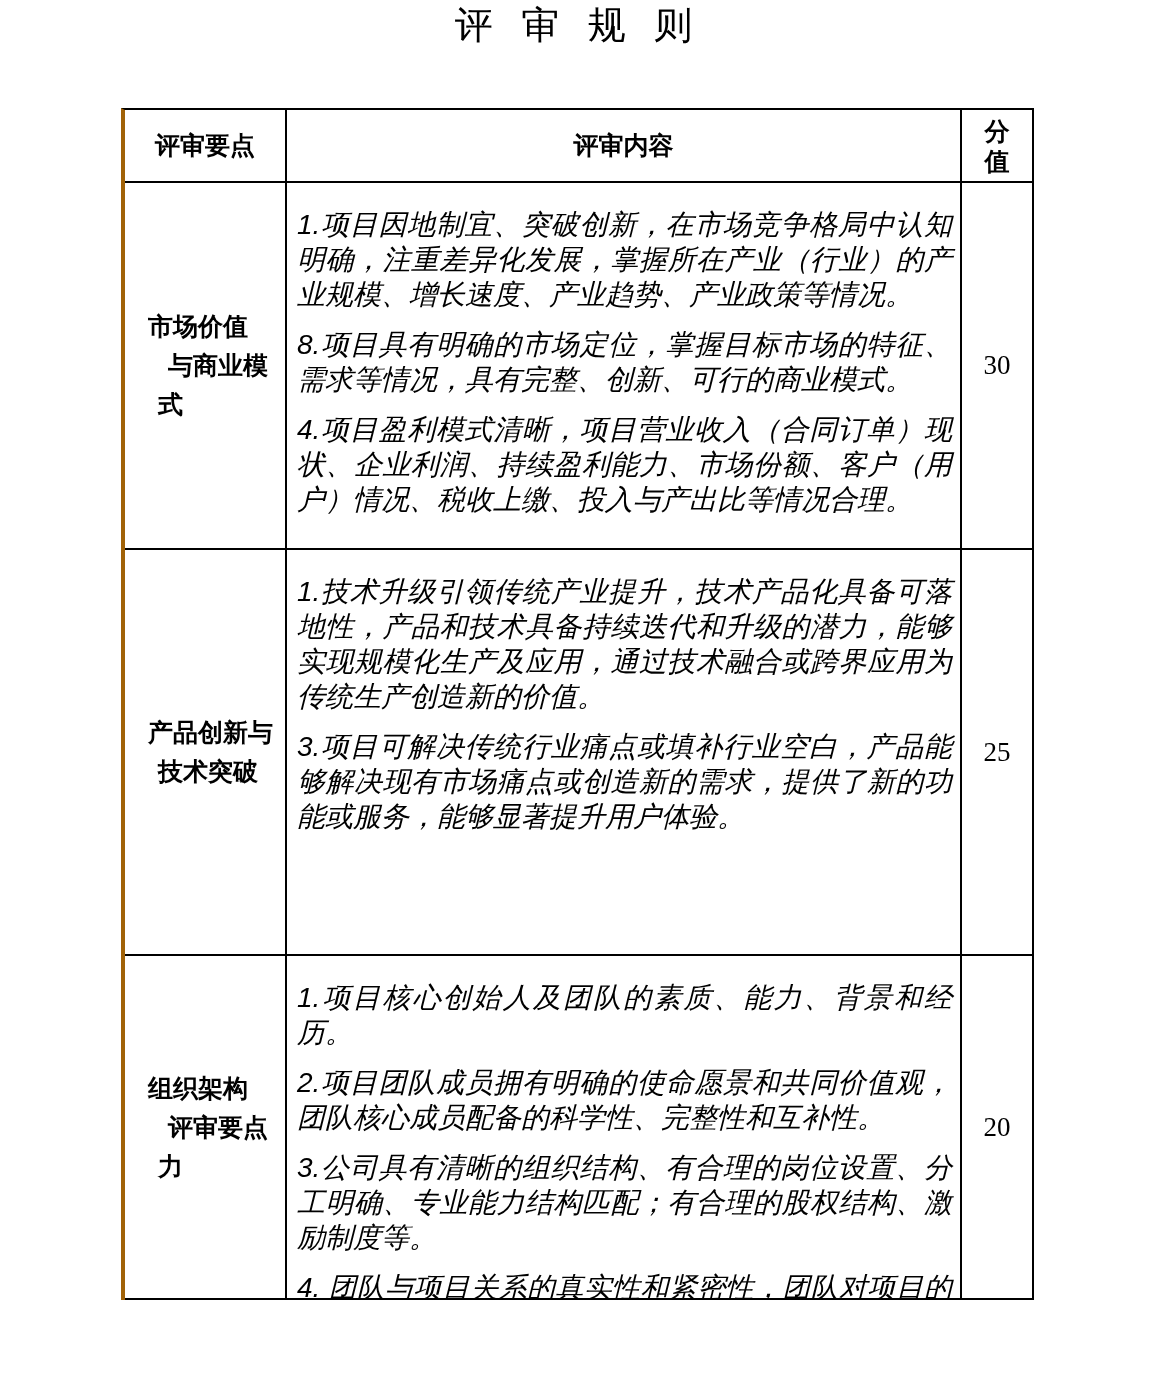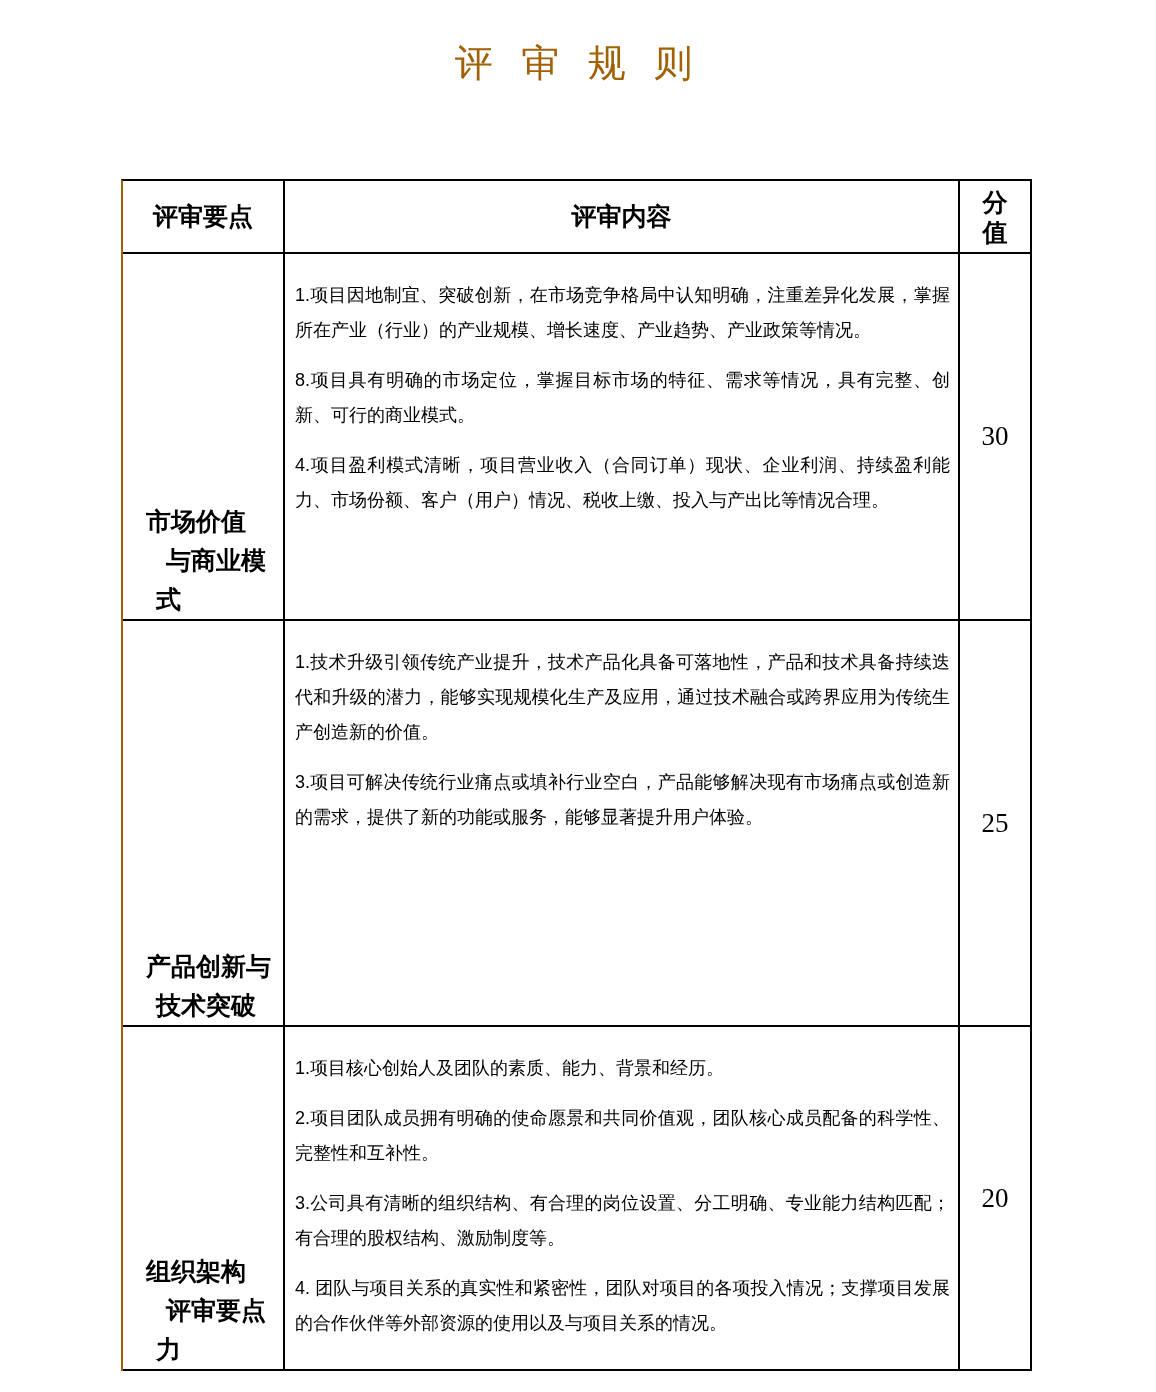--- a/index.html
+++ b/index.html
@@ -13,37 +13,36 @@
     font-family: "Liberation Sans", "DejaVu Sans", sans-serif;
     color: #000000;
     position: relative;
   }
   .page {
     width: 1156px;
     height: 1392px;
     overflow: hidden;
   }
   .doc-title {
-    margin-top: 38px;
     text-align: center;
     font-size: 38px;
     font-weight: 400;
     letter-spacing: 9px;
-    color: #a16207;
+    color: #000000;
     white-space: pre;
   }
   .rules-table {
     margin-left: 121px;
-    margin-top: 90px;
+    margin-top: 57px;
     width: 909px;
     display: grid;
     grid-template-columns: 162px 675px 72px;
     grid-template-rows: 73px 367px 406px 344px;
     border-top: 2px solid #000;
-    border-left: 2px solid #a16207;
+    border-left: 4px solid #a16207;
   }
   .cell {
     border-right: 2px solid #000;
     border-bottom: 2px solid #000;
     box-sizing: border-box;
     overflow: hidden;
   }
   .head-cell {
     display: flex;
     align-items: center;
@@ -53,39 +52,40 @@
   }
   .head-score-inner {
     display: inline-block;
     width: 27px;
     word-break: break-all;
     line-height: 30px;
     text-align: center;
   }
   .point-cell {
     display: flex;
-    align-items: flex-end;
+    align-items: center;
   }
   .point-inner {
     padding-left: 23px;
     font-weight: 700;
     font-size: 25px;
     line-height: 39px;
   }
   .pt-line { white-space: nowrap; }
   .ind-lg { margin-left: 20px; }
   .ind-sm { margin-left: 10px; }
   .content-cell {
     padding: 24px 8px 10px 10px;
   }
   .content-cell p {
     margin: 0 0 15px 0;
-    font-size: 18px;
+    font-size: 28px;
     line-height: 35px;
     text-align: justify;
+    font-style: italic;
   }
   .score-cell {
     display: flex;
     align-items: center;
     justify-content: center;
     font-family: "Liberation Serif", "DejaVu Serif", serif;
     font-size: 27px;
     text-align: right;
   }
 </style>

